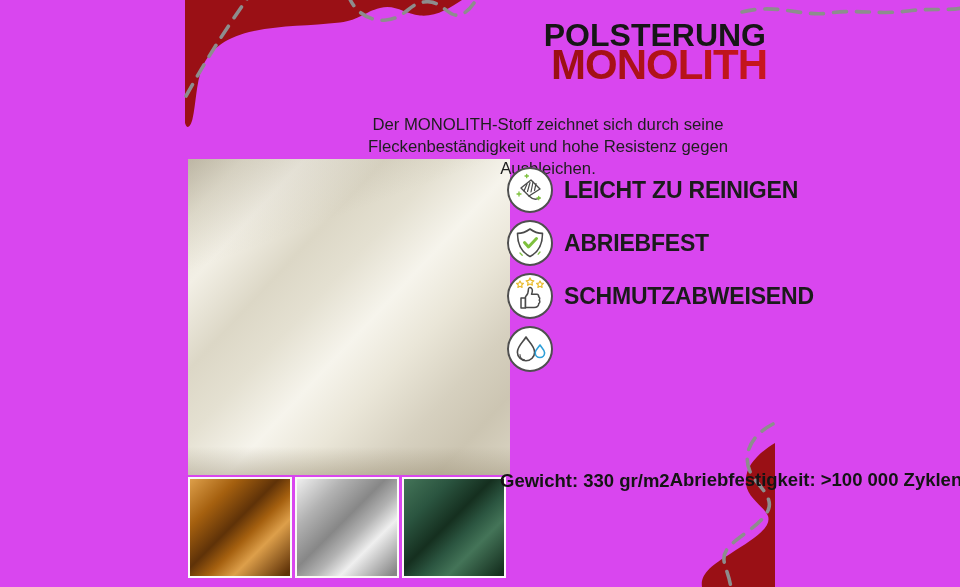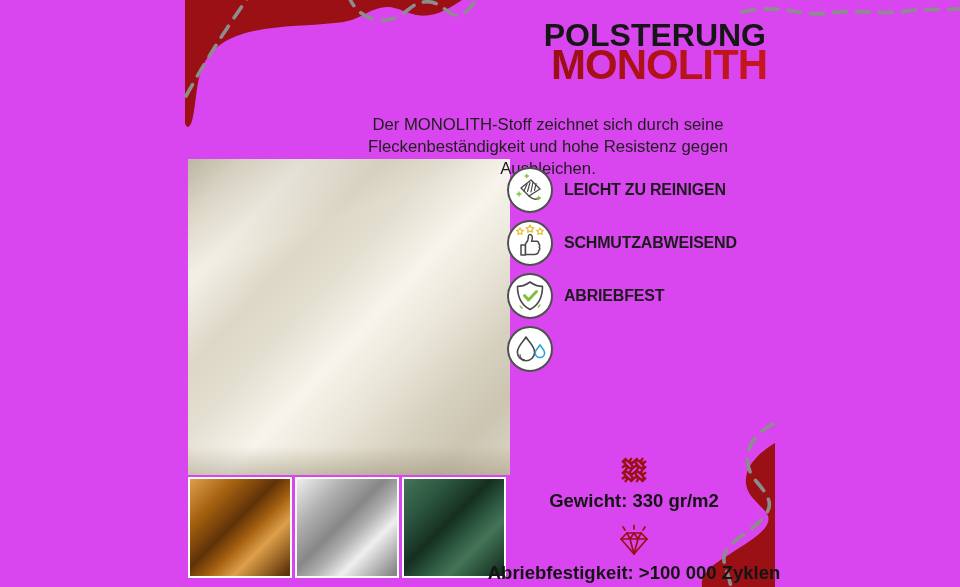--- a/index.html
+++ b/index.html
@@ -47,25 +47,25 @@
 
   
   .features{position:absolute;left:507px;top:167px;display:flex;flex-direction:column;gap:7px;}
   .feature{display:flex;align-items:center;gap:11px;height:46px;}
   .badge{
     width:46px;height:46px;border-radius:50%;background:#fff;flex:0 0 auto;
     border:2px solid #4f4f4f;box-sizing:border-box;
     display:flex;align-items:center;justify-content:center;
   }
   .feature .label{
-    font-size:16px;font-weight:800;letter-spacing:-0.2px;color:#1b1b1b;white-space:nowrap;
+    font-size:23px;font-weight:800;letter-spacing:-0.2px;color:#1b1b1b;white-space:nowrap;
   }
 
   
-  .specs{position:absolute;left:500px;top:455px;width:268px;display:flex;flex-direction:column;align-items:center;text-align:right;}
+  .specs{position:absolute;left:500px;top:455px;width:268px;display:flex;flex-direction:row;align-items:center;text-align:right;}
   .spec-text{font-size:18.5px;font-weight:700;color:#141414;white-space:nowrap;}
   .spec-icon{display:block;}
   .specs .spec-text.first{margin-top:5px;}
   .specs .spec-icon.second{margin-top:12px;}
   .specs .spec-text.second{margin-top:4px;}
 </style>
 </head>
 <body>
 
 <div class="stage">
@@ -106,43 +106,43 @@
           <path d="M -1,6 C 2,9 6,10 9.5,8" fill="none" style="stroke:var(--icon-gray,#4a4a4a)" stroke-width="1.4" stroke-linecap="round"></path>
           <path d="M -13,4 h4 M -11,2 v4 M 7,8 h3.4 M 8.7,6.3 v3.4 M -5,-14 h3.4 M -3.3,-15.7 v3.4" fill="none" style="stroke:var(--accent-green,#7ec13d)" stroke-width="1.3" stroke-linecap="round"></path>
         </svg>
       </div>
       <div class="label">LEICHT ZU REINIGEN</div>
     </div>
 
     <div class="feature">
       <div class="badge">
         <svg width="42" height="42" viewBox="-21 -21 42 42">
+          <path d="M0,-14 C4,-11 9,-9.6 12.5,-9.6 C12.5,-1 9.5,8.5 0,13.5 C-9.5,8.5 -12.5,-1 -12.5,-9.6 C-9,-9.6 -4,-11 0,-14 Z" fill="#ffffff" style="stroke:var(--icon-gray,#4a4a4a)" stroke-width="1.6" stroke-linejoin="round"></path>
+          <path d="M-5.5,-0.5 L-1.5,4 L6.5,-4.5" fill="none" style="stroke:var(--accent-green,#7ec13d)" stroke-width="3" stroke-linecap="round" stroke-linejoin="round"></path>
+          <path d="M-10,10 l2.2,2.2 M10,9 l-1.8,2.2" fill="none" style="stroke:var(--accent-green,#7ec13d)" stroke-width="1.3" stroke-linecap="round"></path>
+        </svg>
+      </div>
+      <div class="label">ABRIEBFEST</div>
+    </div>
+
+    <div class="feature">
+      <div class="badge">
+        <svg width="42" height="42" viewBox="-21 -21 42 42">
           <g style="fill:none;stroke:var(--accent-yellow,#e9bb2e)" stroke-width="1.3" stroke-linejoin="round">
             <path transform="translate(-10,-11.5) scale(0.9)" d="m0,-4 1.2,2.4 2.6,0.4 -1.9,1.8 0.45,2.6 -2.35,-1.25 -2.35,1.25 0.45,-2.6 -1.9,-1.8 2.6,-0.4 z"></path>
             <path transform="translate(0,-14)" d="m0,-4 1.2,2.4 2.6,0.4 -1.9,1.8 0.45,2.6 -2.35,-1.25 -2.35,1.25 0.45,-2.6 -1.9,-1.8 2.6,-0.4 z"></path>
             <path transform="translate(10,-11.5) scale(0.9)" d="m0,-4 1.2,2.4 2.6,0.4 -1.9,1.8 0.45,2.6 -2.35,-1.25 -2.35,1.25 0.45,-2.6 -1.9,-1.8 2.6,-0.4 z"></path>
           </g>
           <path d="M-9,2 h4.5 v10 h-4.5 z" fill="#ffffff" style="stroke:var(--icon-gray,#4a4a4a)" stroke-width="1.5" stroke-linejoin="round"></path>
           <path d="M-4.5,11.5 L4,11.5 C7,11.5 9,9.8 8.7,7.7 C10,6.9 10.2,4.9 9.2,4.1 C10.1,3.1 9.8,1.2 8.6,0.7
                    C9,-0.4 8.3,-1.8 6.8,-1.8 L1.5,-1.8 C2.4,-4 2.8,-6.5 1.5,-7.8 C0.2,-9.1 -1.7,-8.4 -1.6,-6.6
                    C-1.45,-3.5 -2.8,-0.9 -4.5,0.8 Z" fill="#ffffff" style="stroke:var(--icon-gray,#4a4a4a)" stroke-width="1.5" stroke-linejoin="round"></path>
         </svg>
       </div>
       <div class="label">SCHMUTZABWEISEND</div>
-    </div>
-
-    <div class="feature">
-      <div class="badge">
-        <svg width="42" height="42" viewBox="-21 -21 42 42">
-          <path d="M0,-14 C4,-11 9,-9.6 12.5,-9.6 C12.5,-1 9.5,8.5 0,13.5 C-9.5,8.5 -12.5,-1 -12.5,-9.6 C-9,-9.6 -4,-11 0,-14 Z" fill="#ffffff" style="stroke:var(--icon-gray,#4a4a4a)" stroke-width="1.6" stroke-linejoin="round"></path>
-          <path d="M-5.5,-0.5 L-1.5,4 L6.5,-4.5" fill="none" style="stroke:var(--accent-green,#7ec13d)" stroke-width="3" stroke-linecap="round" stroke-linejoin="round"></path>
-          <path d="M-10,10 l2.2,2.2 M10,9 l-1.8,2.2" fill="none" style="stroke:var(--accent-green,#7ec13d)" stroke-width="1.3" stroke-linecap="round"></path>
-        </svg>
-      </div>
-      <div class="label">ABRIEBFEST</div>
     </div>
 
     <div class="feature">
       <div class="badge">
         <svg width="42" height="42" viewBox="-21 -21 42 42">
           <path d="M -4,-12 C -1.5,-7.5 4.6,-3 4.6,3.2 A 8.6,8.6 0 1 1 -12.6,3.2 C -12.6,-3 -6.5,-7.5 -4,-12 Z" fill="#ffffff" style="stroke:var(--icon-gray,#4a4a4a)" stroke-width="1.6" stroke-linejoin="round"></path>
           <path d="M -10,5.5 C -10,8.5 -8,10.5 -5.5,10.9" fill="none" style="stroke:var(--icon-gray,#4a4a4a)" stroke-width="1.1" stroke-linecap="round"></path>
           <path d="M 10,-4 C 11.5,-1.5 14.6,0.8 14.6,3.8 A 4.7,4.7 0 1 1 5.2,3.8 C 5.2,0.8 8.5,-1.5 10,-4 Z" fill="#ffffff" style="stroke:var(--accent-blue,#2d9fd8)" stroke-width="1.6" stroke-linejoin="round"></path>
         </svg>
       </div>

